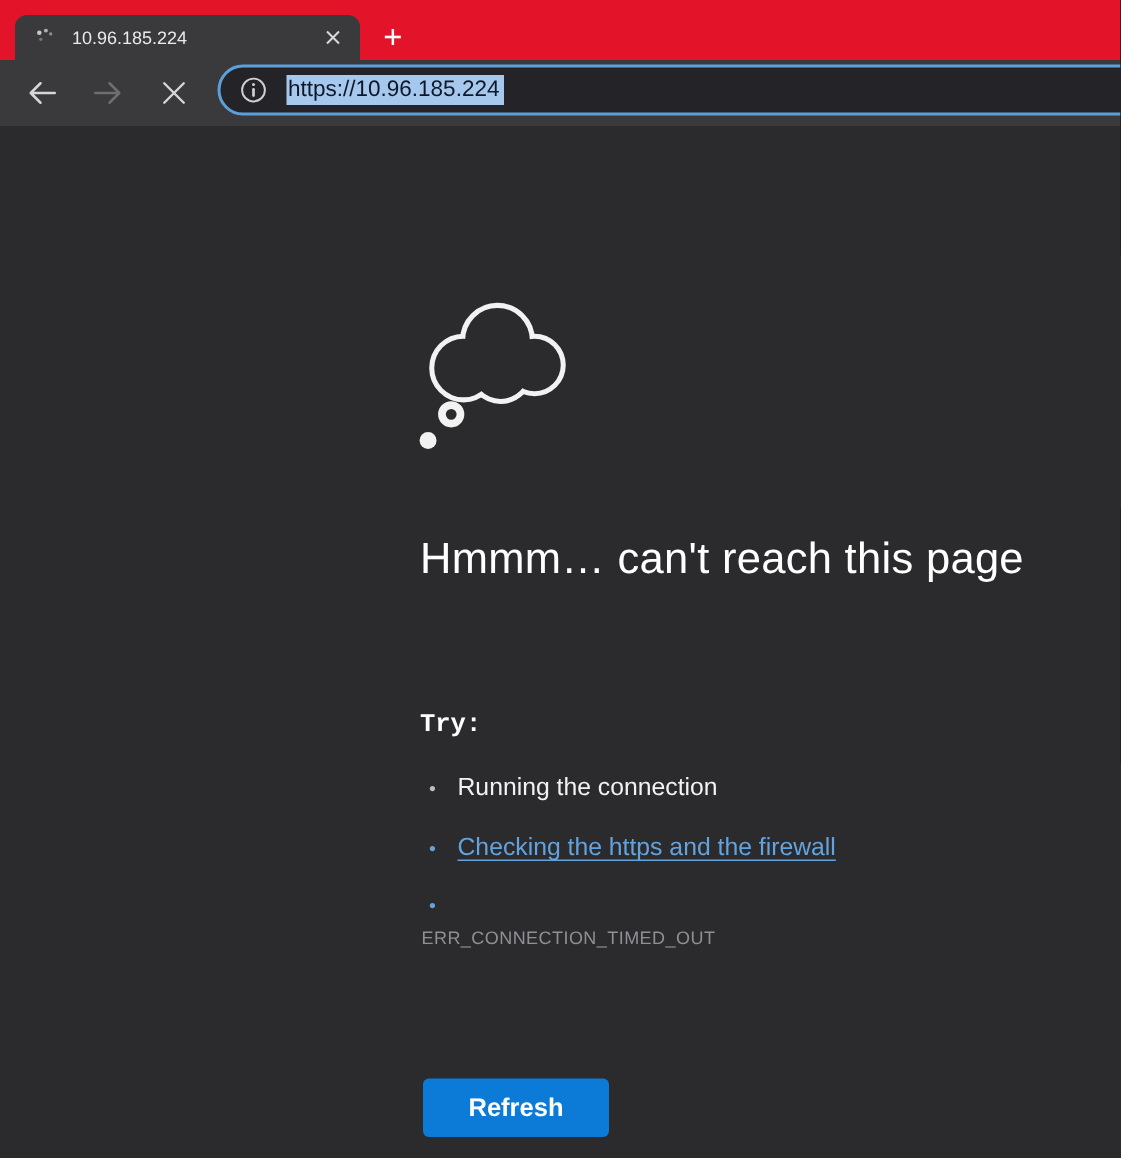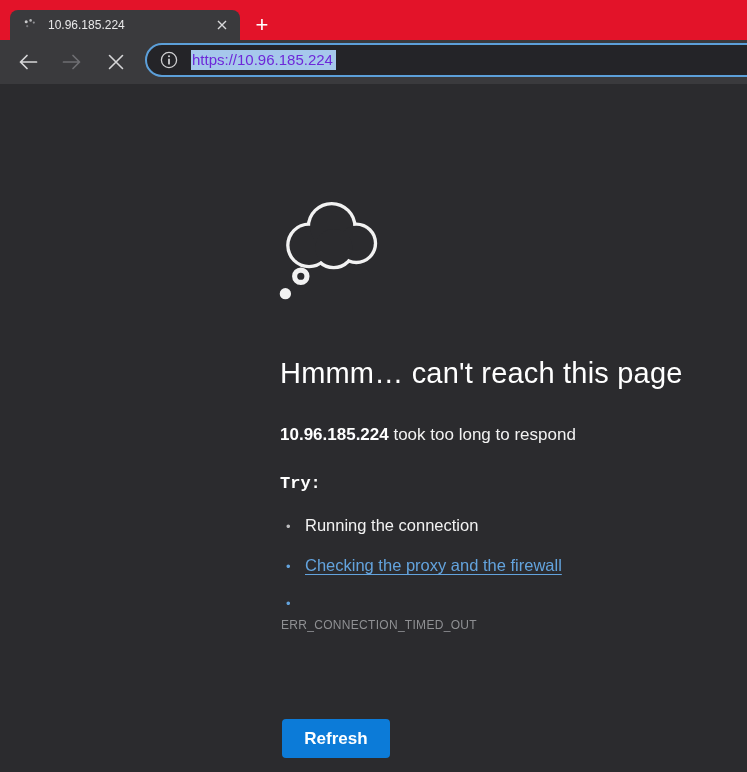--- a/index.html
+++ b/index.html
@@ -29,41 +29,41 @@
     position:absolute; top:48px; width:28px; height:28px;
     display:flex; align-items:center; justify-content:center; border-radius:4px;
   }
   .nav-back { left:14px; } .nav-fwd { left:58px; } .nav-stop { left:102px; }
   .addressbar {
     position:absolute; left:145px; top:43px; width:620px; height:34px;
     background:#242428; border:2px solid #5c9fd9; border-radius:17px 0 0 17px;
     display:flex; align-items:center; padding-left:12px;
   }
   .url-text {
-    margin-left:12px; font-size:15px; color:#6d28d9;
+    margin-left:12px; font-size:15px; color:#0f172a;
     background:#a6c8ec; padding:1px 3px 2px 1px; white-space:nowrap;
   }
   
   .content { position:absolute; left:0; top:84px; width:747px; height:688px; background:#2b2b2e; }
   .cloud-icon { position:absolute; left:272px; top:196px; }
   .err-title {
     position:absolute; left:280px; top:357px; width:460px;
     color:#ffffff; font-size:29px; font-weight:normal; letter-spacing:0.2px;
   }
   .err-sub { position:absolute; left:280px; top:425px; color:#f2f2f2; font-size:17px; }
   .err-sub b { color:#ffffff; }
   .err-try { position:absolute; left:280px; top:474px; color:#ffffff; font-size:17px; font-weight:bold;font-family:Liberation Mono, monospace; }
   .sugg-list { position:absolute; left:280px; top:516px; list-style:none; }
   .sugg-list li { display:flex; align-items:baseline; height:40px; font-size:16.5px; color:#f2f2f2; }
   .bullet { width:25px; flex:0 0 25px; padding-left:6px; font-size:13px; color:#bdbdbf; }
   .sugg-link .bullet { color:#63a3dd; }
   .sugg-link .sugg-label { color:#63a3dd; text-decoration:underline; text-underline-offset:3px; cursor:pointer; }
   .err-code { position:absolute; left:281px; top:618px; color:#8f9093; font-size:12px; letter-spacing:0.3px; }
   .refresh-btn {
-    position:absolute; left:282px; top:719px; width:108px; height:39px;
+    position:absolute; left:282px; top:719px; width:124px; height:39px;
     background:#0c7bd8; border:none; border-radius:4px;
     color:#ffffff; font-size:17px; font-weight:bold;
     font-family:"Liberation Sans","DejaVu Sans",sans-serif;
     display:flex; align-items:center; justify-content:center; cursor:pointer;
   }
 </style>
 </head>
 <body>
 
 <div class="frame">
@@ -133,32 +133,31 @@
         <circle cx="82" cy="46" r="17"></circle>
         <circle cx="60" cy="50" r="18"></circle>
       </g>
       <circle cx="28" cy="78" r="6" stroke="#f2f2f2" stroke-width="5" fill="none"></circle>
       <circle cx="13" cy="95" r="5.5" fill="#f2f2f2"></circle>
     </svg>
   </div>
 
   <div class="err-title">Hmmm… can't reach this page</div>
 
-  <div class="err-sub"><b>10.96.185.224</b><span> took too long to respond</span></div>
 
   <div class="err-try">Try:</div>
 
   <ul class="sugg-list">
     <li>
       <span class="bullet">•</span>
       <span class="sugg-label">Running the connection</span>
     </li>
     <li class="sugg-link">
       <span class="bullet">•</span>
-      <span class="sugg-label">Checking the proxy and the firewall</span>
+      <span class="sugg-label">Checking the https and the firewall</span>
     </li>
     <li class="sugg-link">
       <span class="bullet">•</span>
     </li>
   </ul>
 
   <div class="err-code">ERR_CONNECTION_TIMED_OUT</div>
 
   <button class="refresh-btn">Refresh</button>
 

